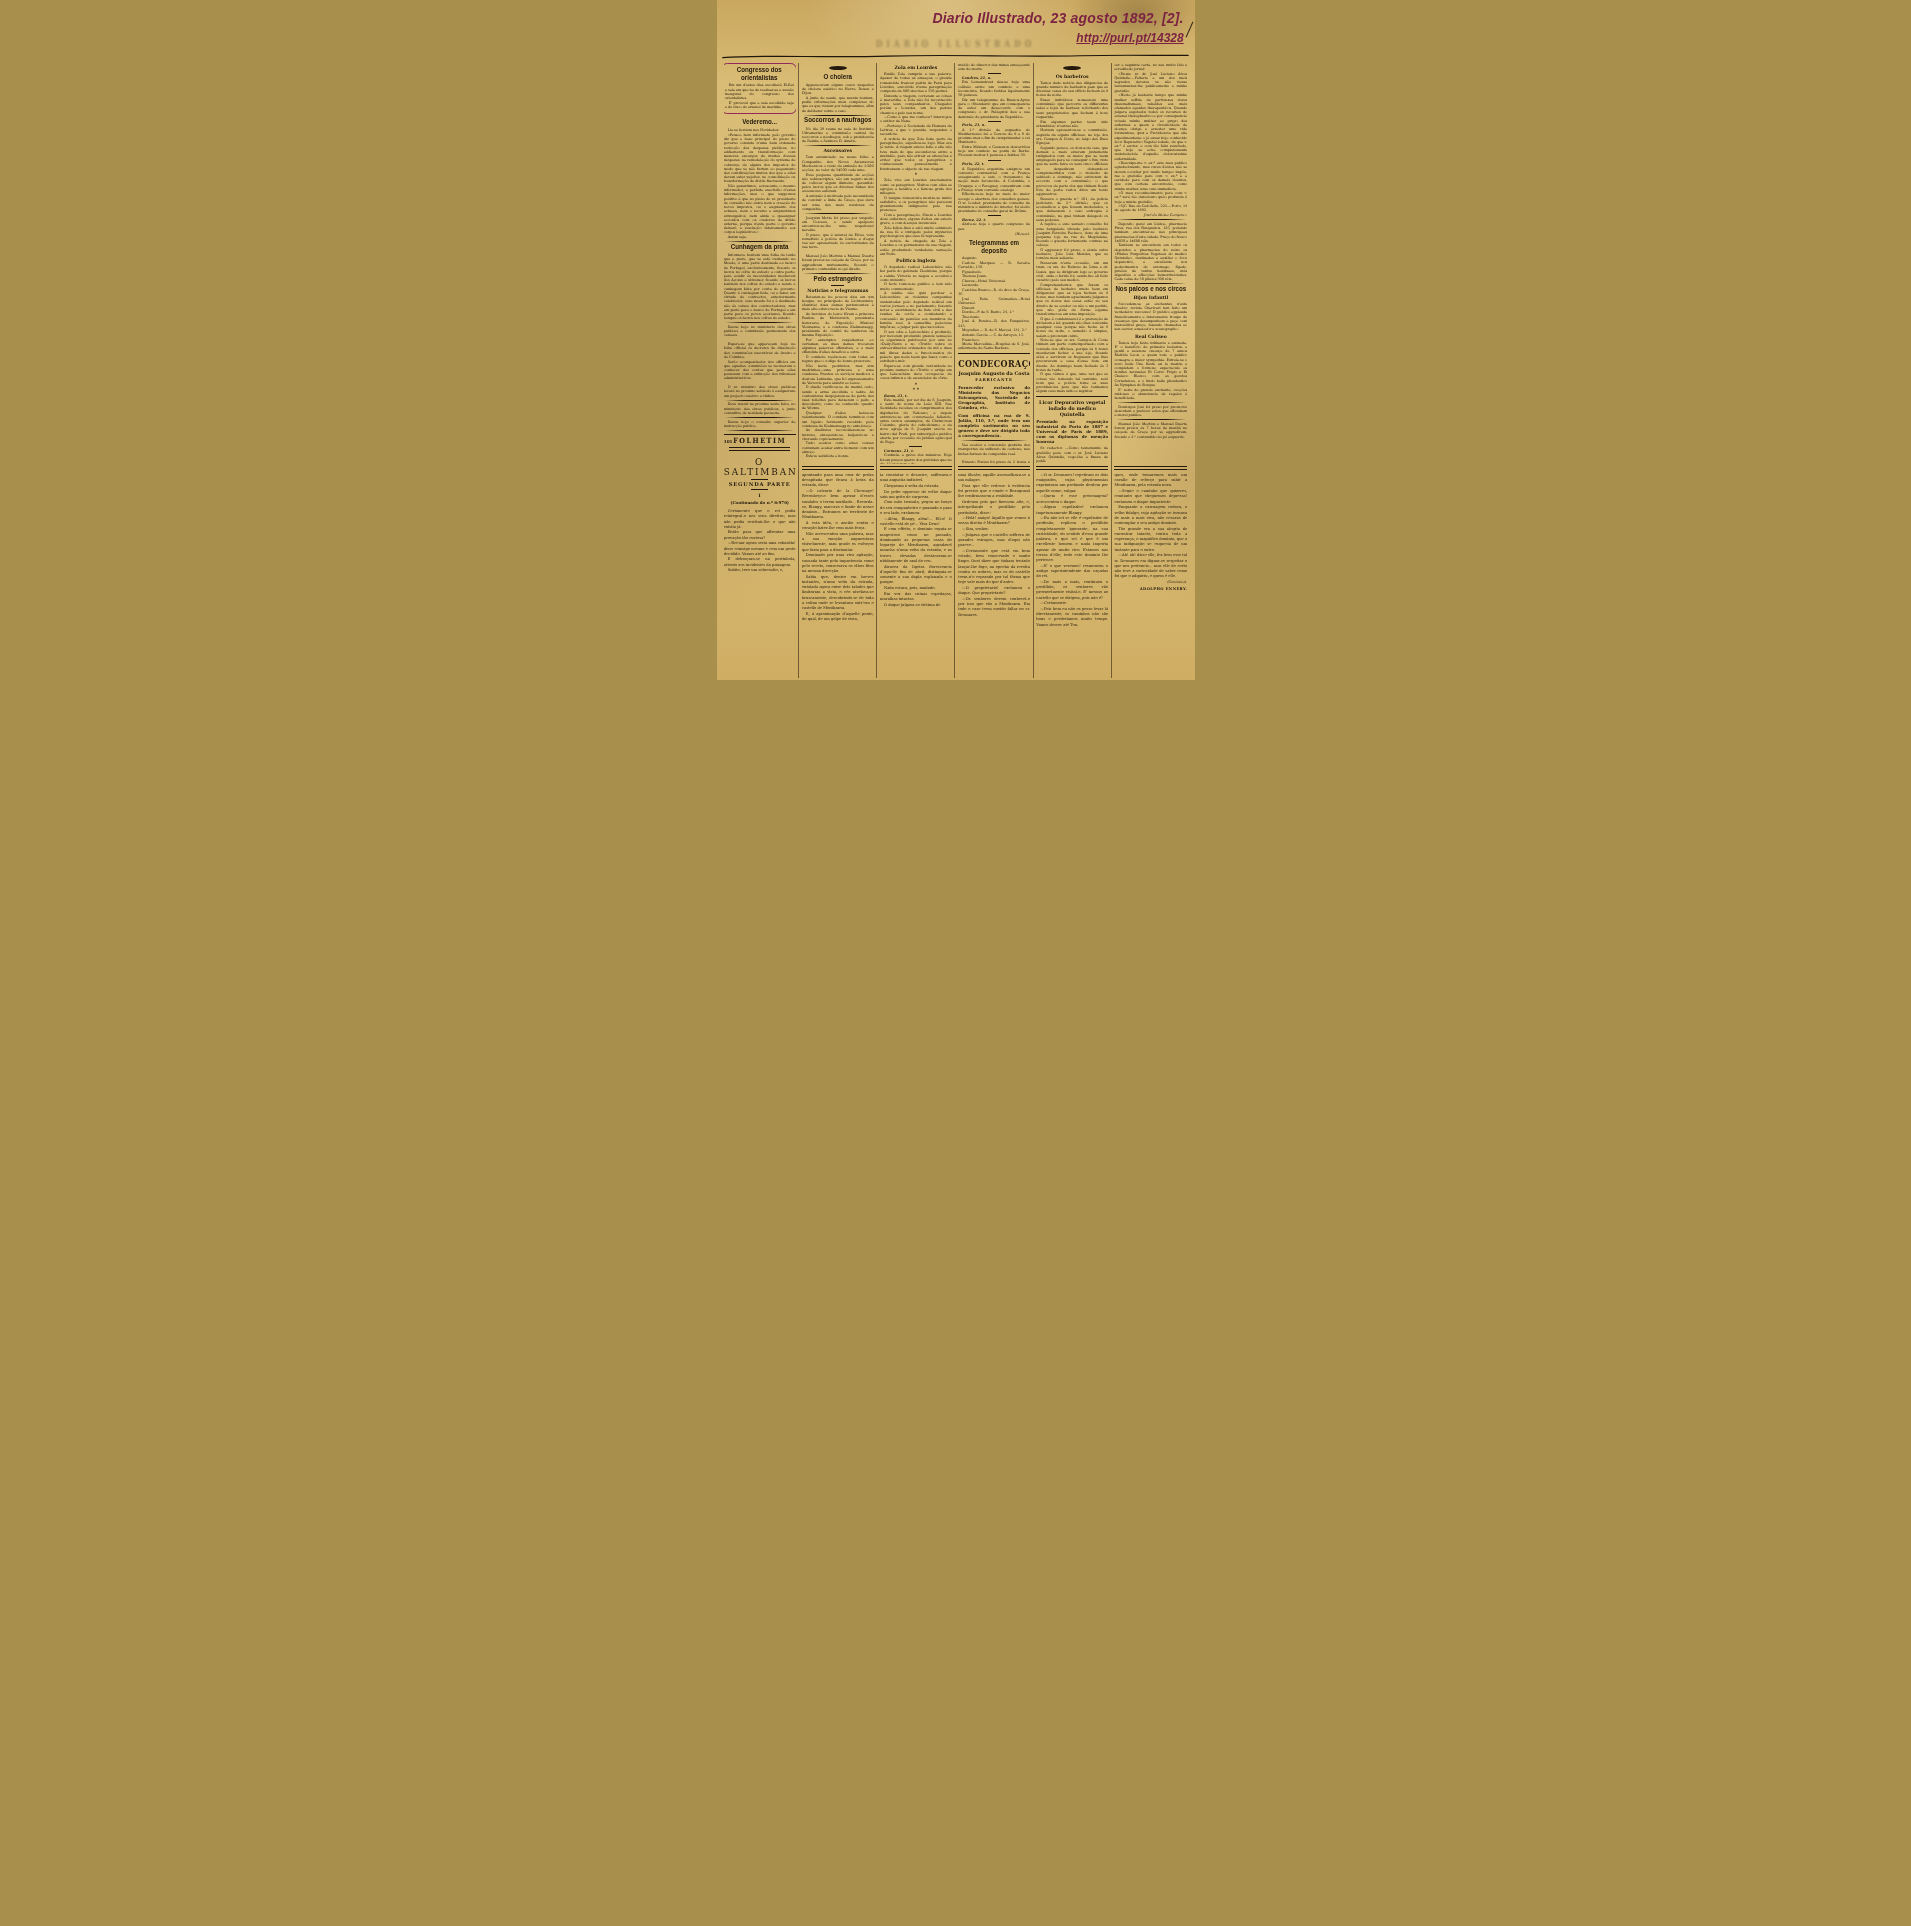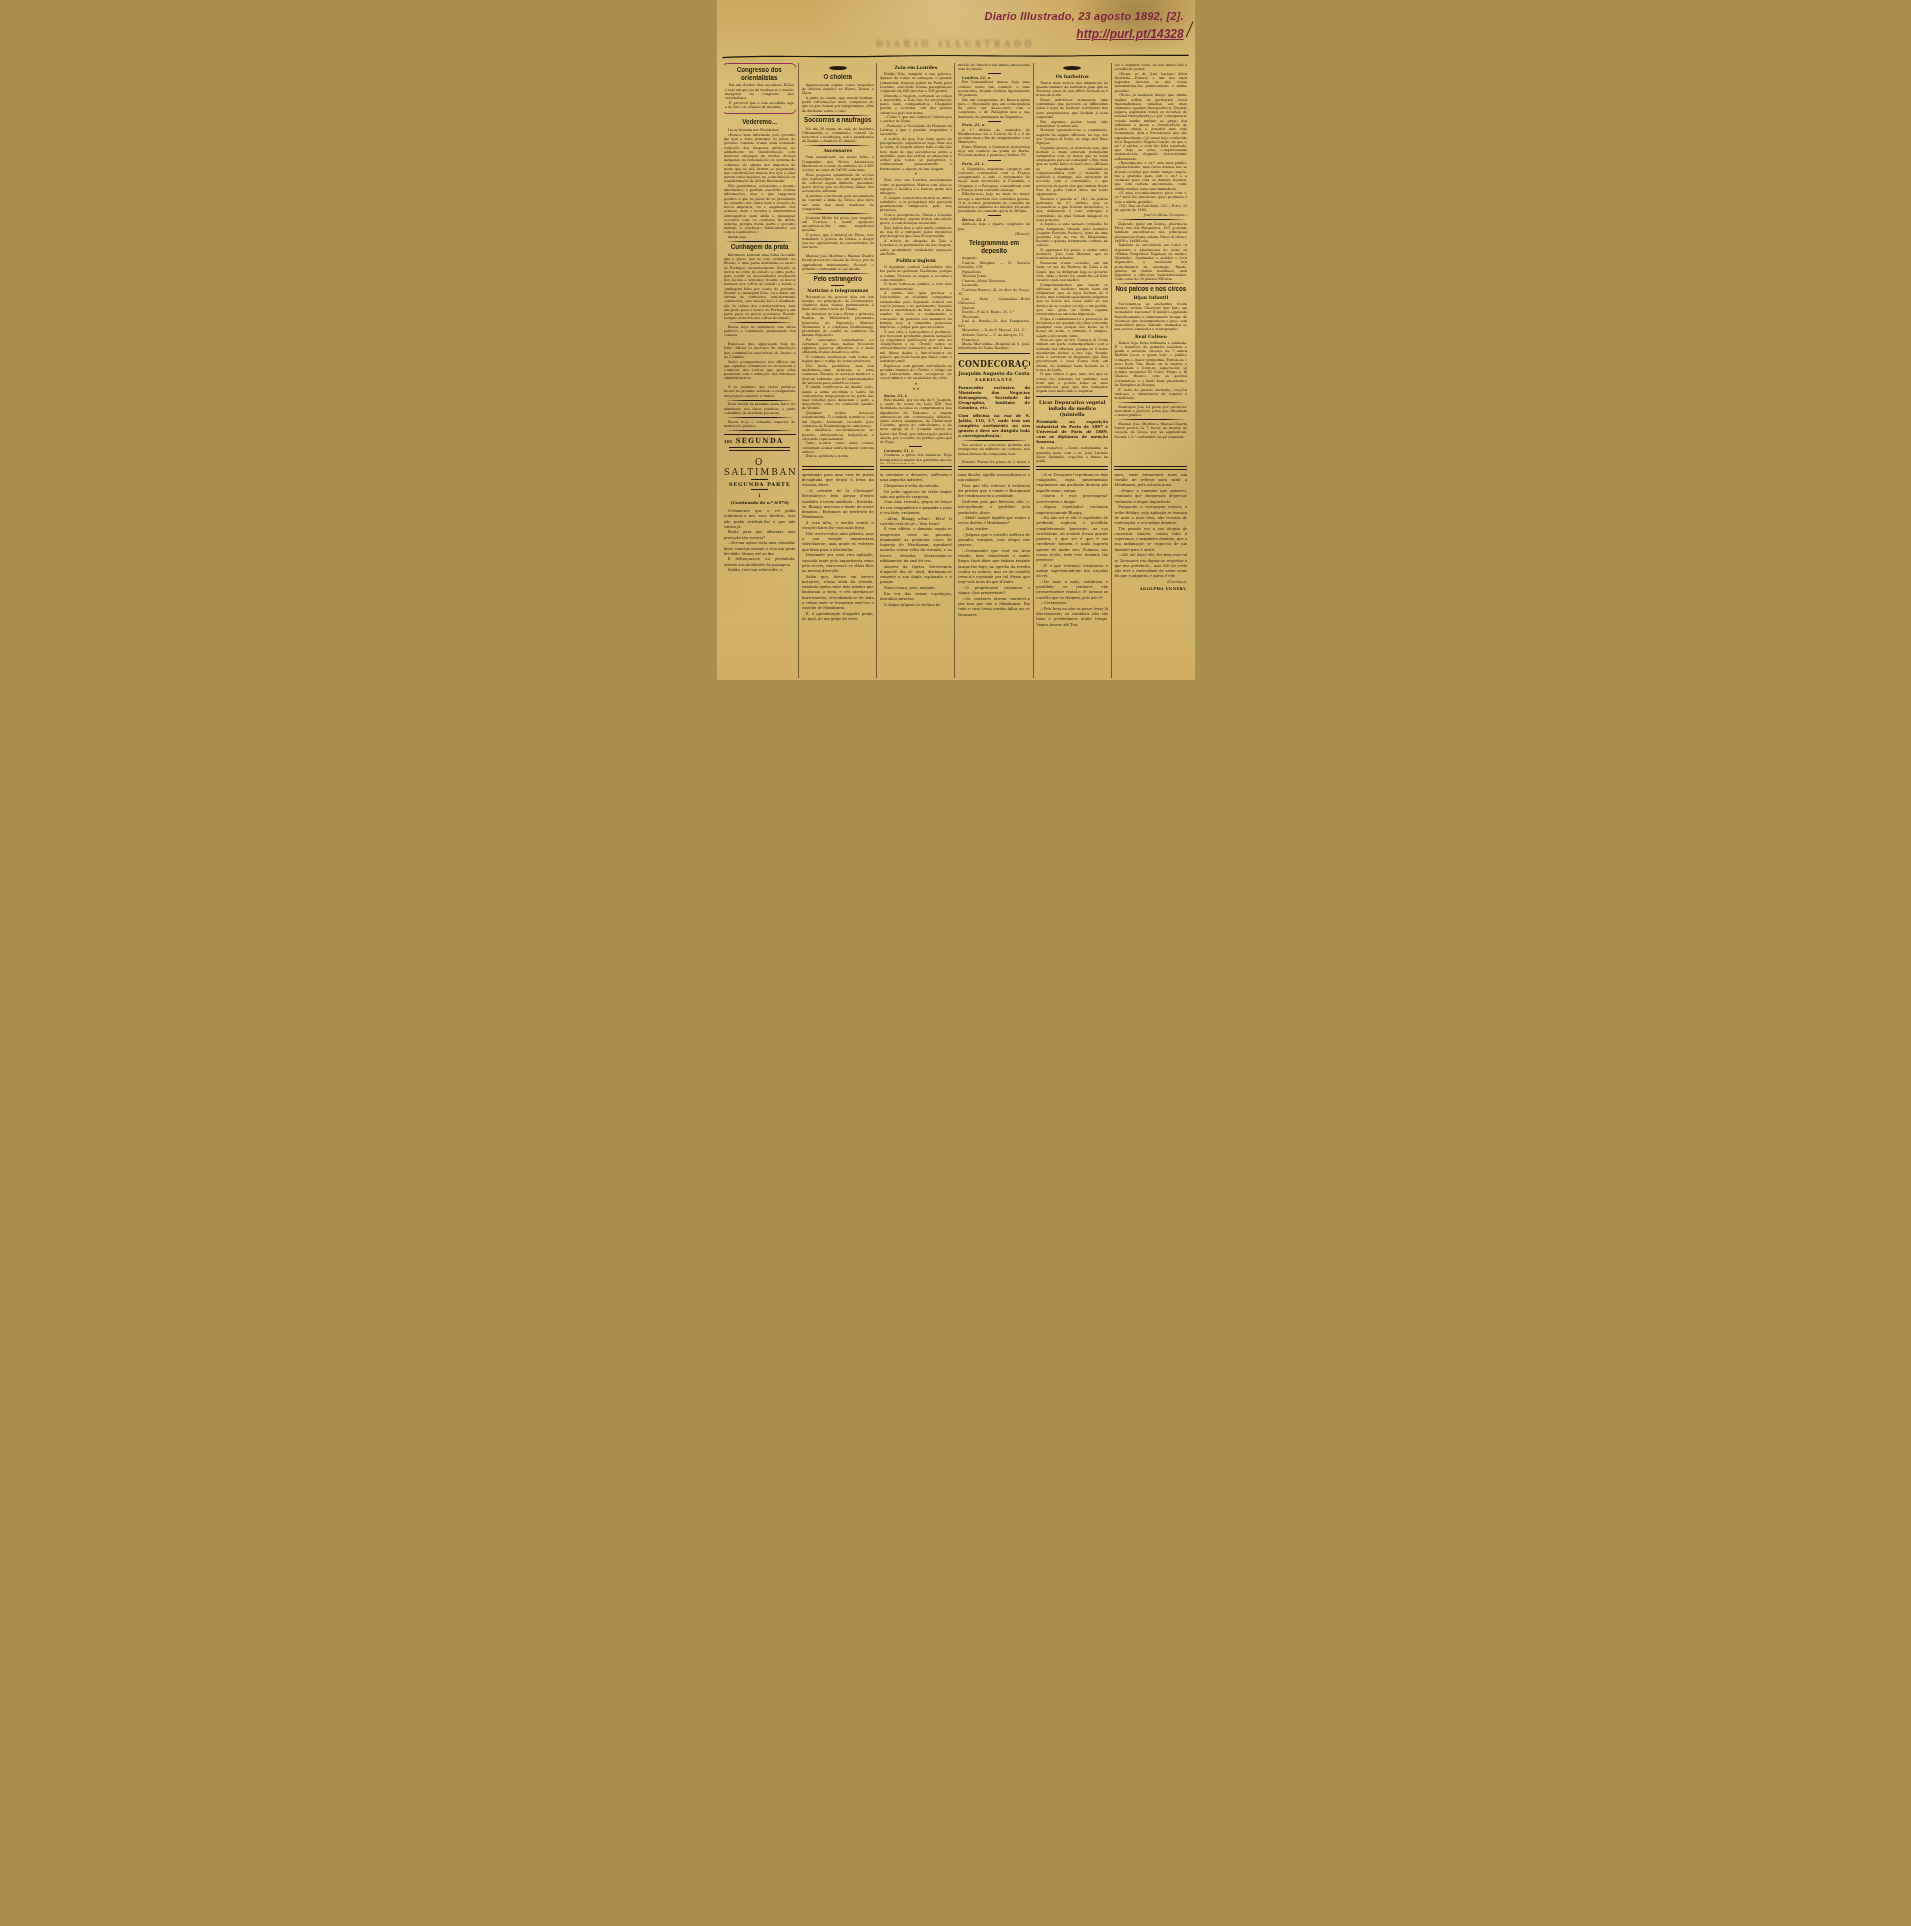--- a/index.html
+++ b/index.html
@@ -9,21 +9,21 @@
     font-family:"DejaVu Serif", serif;
     background:
       radial-gradient(ellipse 100px 65px at 88% 2%, rgba(60,40,15,.28), transparent 65%),
       radial-gradient(ellipse 162px 347px at 0% 55%, rgba(96,64,26,.16), transparent 72%),
       radial-gradient(ellipse 200px 116px at 48% 0%, rgba(255,242,205,.30), transparent 70%),
       radial-gradient(ellipse 116px 193px at 100% 70%, rgba(90,60,25,.12), transparent 70%),
       linear-gradient(180deg,#c9a75f 0%,#d9bc75 12%,#dcc07b 45%,#d6b76e 80%,#cfae64 100%);
   }
   .overlay{position:absolute;top:10px;right:10.8px;text-align:right;z-index:5;
     font-family:"Liberation Sans", sans-serif;font-style:italic;font-weight:bold;color:#7d2342;}
-  .overlay .l1{font-size:11px;letter-spacing:0.2px;}
+  .overlay .l1{font-size:14px;letter-spacing:0.2px;}
   .overlay .l2{font-size:12px;margin-top:5.4px;text-decoration:underline;}
   .masthead{position:absolute;top:39px;left:0;right:0;text-align:center;
     font-weight:bold;font-size:7.7px;letter-spacing:3.9px;color:rgba(30,20,8,.55);
     filter:blur(0.8px);opacity:.55;transform:scaleY(1.25);}
   .wavy{position:absolute;top:53px;left:5.4px;width:467px;height:6.2px;}
   .corner-slash{position:absolute;top:21px;right:4.6px;width:1.2px;height:17px;background:#17100a;transform:rotate(24deg);opacity:.85;}
 
   .content{position:absolute;top:63px;left:4.6px;right:4.6px;bottom:2.3px;
     display:grid;grid-template-columns:repeat(6,1fr);}
   .col{position:relative;padding:0 2.7px;border-right:0.4px solid rgba(35,22,8,.55);overflow:hidden;}
@@ -110,21 +110,21 @@
           <div class="rule"></div>
           <p class="para">Deve reunir na proxima sexta feira, no ministerio das obras publicas, a junta consultiva de sanidade pecuaria.</p>
           <div class="rule"></div>
           <p class="para">Reune hoje o conselho superior de instrucção publica.</p>
           <div class="rule"></div>
           <p class="para">Foram eleitos deputados por Angola os srs. Mattoso da Camara e Angelo de Sarrea Prado.</p>
         </div>
         <div class="fol">
           <div class="fol-head">
             <span class="fol-num">101</span>
-            <div class="fol-label">SEGUNDA</div>
+            <div class="fol-label">FOLHETIM</div>
             <div class="fol-label-rule"></div>
           </div>
           <div class="fol-title">O SALTIMBANCO</div>
           <div class="mini"></div>
           <div class="fol-sub">SEGUNDA PARTE</div>
           <div class="mini"></div>
           <div class="fol-chap">I</div>
           <div class="fol-note">(Continuado do n.º 6:970)</div>
           <p class="para">Certamente que o rei podia reintegral-o nos seus direitos; mas não podia restituir-lhe o que não existia já.</p>
           <p class="para">Então para que affrontar uma provação tão custosa?</p>

